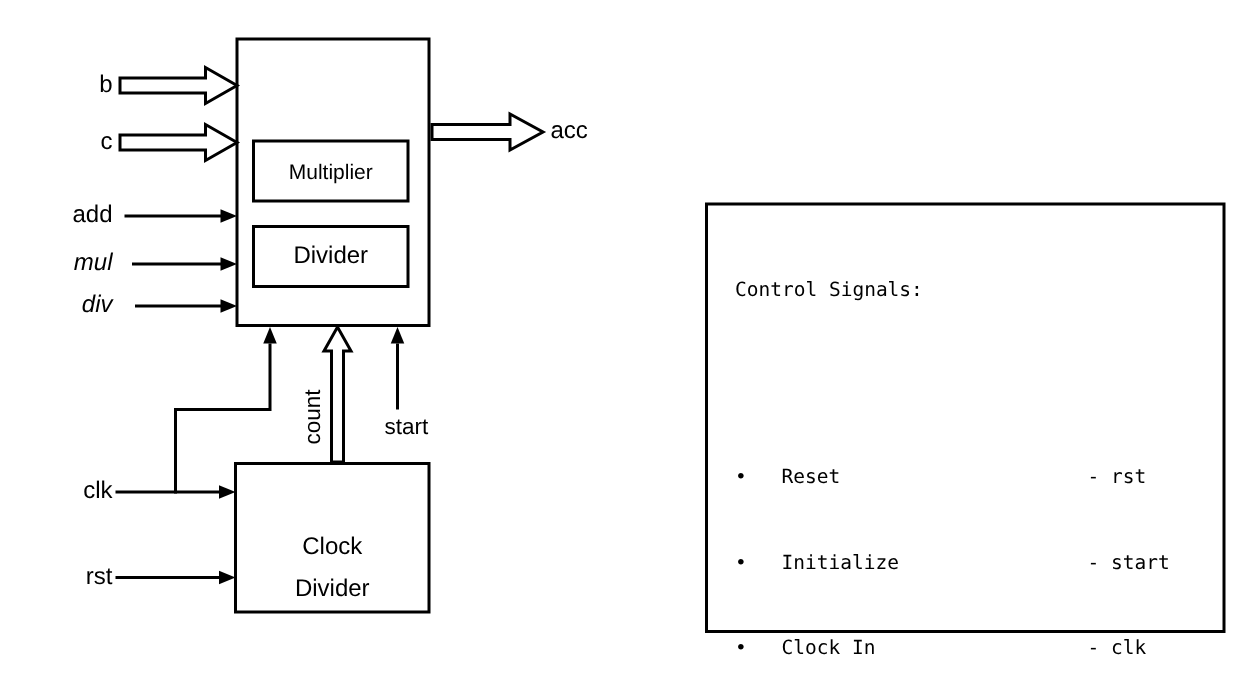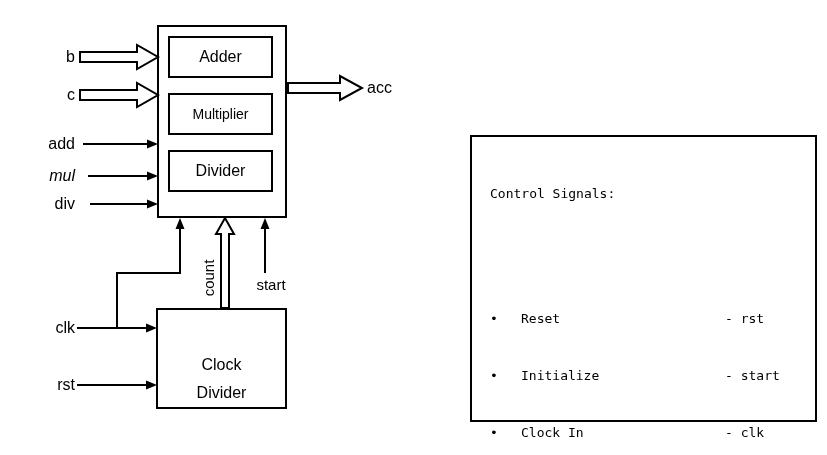--- a/index.html
+++ b/index.html
@@ -38,21 +38,21 @@
     position: absolute;
     height: 18px; line-height: 18px;
     font-size: 16px;
     white-space: nowrap;
   }
   .left-align-col { left: 20px; width: 55px; text-align: right; }
   #lbl-b    { top: 48px; }
   #lbl-c    { top: 86px; }
   #lbl-add  { top: 135px; }
   #lbl-mul  { top: 167px; font-style: italic; }
-  #lbl-div  { top: 195px; }
+  #lbl-div  { top: 195px; font-style: italic; }
   #lbl-clk  { top: 319px; }
   #lbl-rst  { top: 376px; }
   #lbl-acc   { left: 367px; top: 79px; }
   #lbl-start { left: 247px; top: 276px; width: 48px; text-align: center; font-size: 15px; }
   #lbl-count {
     left: 209px; top: 278px; width: 60px; text-align: center;
     transform: translate(-50%, -50%) rotate(-90deg);
     font-size: 15px;
   }
 
@@ -109,23 +109,20 @@
       <path d="M117,329 L117,273 L180,273 L180,229" fill="none"></path>
       <polygon points="180,218 175.5,229 184.5,229" fill="#000000" stroke="none"></polygon>
     </g>
     <g stroke="#000000" stroke-width="2">
       <line x1="265" y1="273" x2="265" y2="229"></line>
       <polygon points="265,218 260.5,229 269.5,229" fill="#000000" stroke="none"></polygon>
     </g>
   </svg>
 
   <div id="main-box" class="box"></div>
-  <div id="adder-box" class="box">
-    <span>Adder</span>
-  </div>
   <div id="mult-box" class="box">
     <span>Multiplier</span>
   </div>
   <div id="div-box" class="box">
     <span>Divider</span>
   </div>
   <div id="clkdiv-box" class="box">
     <span>Clock</span>
     <span>Divider</span>
   </div>

